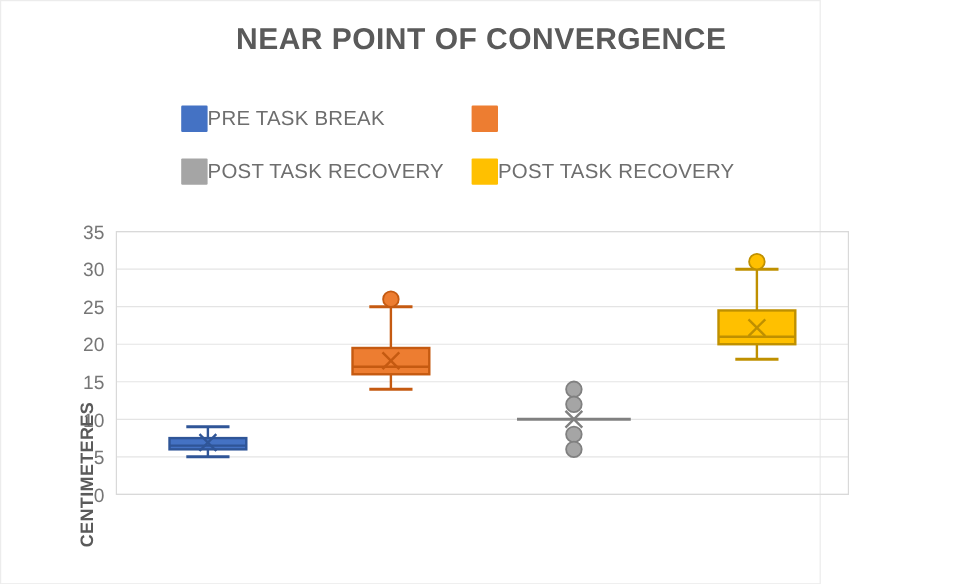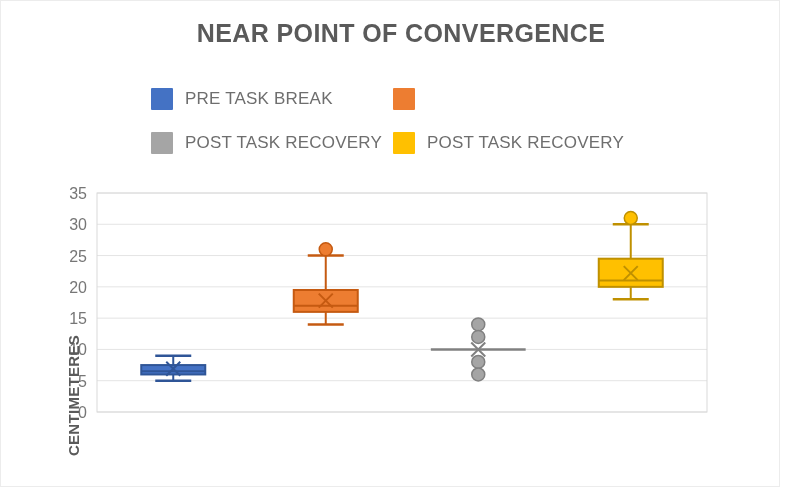--- a/index.html
+++ b/index.html
@@ -4,40 +4,40 @@
 <style>
   html,body{margin:0;padding:0;}
   body{
     width:800px;height:487px;
     background:#ffffff;
     font-family:"Liberation Sans", sans-serif;
     overflow:hidden;
   }
   #chart-card{
     position:relative;
-    width:780px;height:487px;
+    width:684px;height:487px;
     background:#ffffff;
     box-sizing:border-box;
     border:1px solid #ececec;
   }
   #chart-title{
     position:absolute;left:0;top:18px;width:800px;
     text-align:center;
     font-size:25px;font-weight:bold;
     letter-spacing:.4px;
     color:#5a5a5a;
   }
   #legend{
     position:absolute;left:150px;top:76px;width:520px;
     display:grid;
     grid-template-columns:242px 242px;
     grid-auto-rows:44px;
     align-items:center;
   }
-  .legend-item{display:flex;align-items:center;gap:12px;}
+  .legend-item{display:flex;align-items:center;gap:0;}
   .legend-swatch{
     width:22px;height:22px;flex:0 0 auto;
     border-radius:1px;
   }
   .legend-label{
     font-size:17px;color:#6e6e6e;white-space:nowrap;letter-spacing:.2px;
   }
   #plot-wrap{position:absolute;left:0;top:168px;width:800px;height:260px;}
   #y-axis-title{
     position:absolute;left:2px;top:218px;

